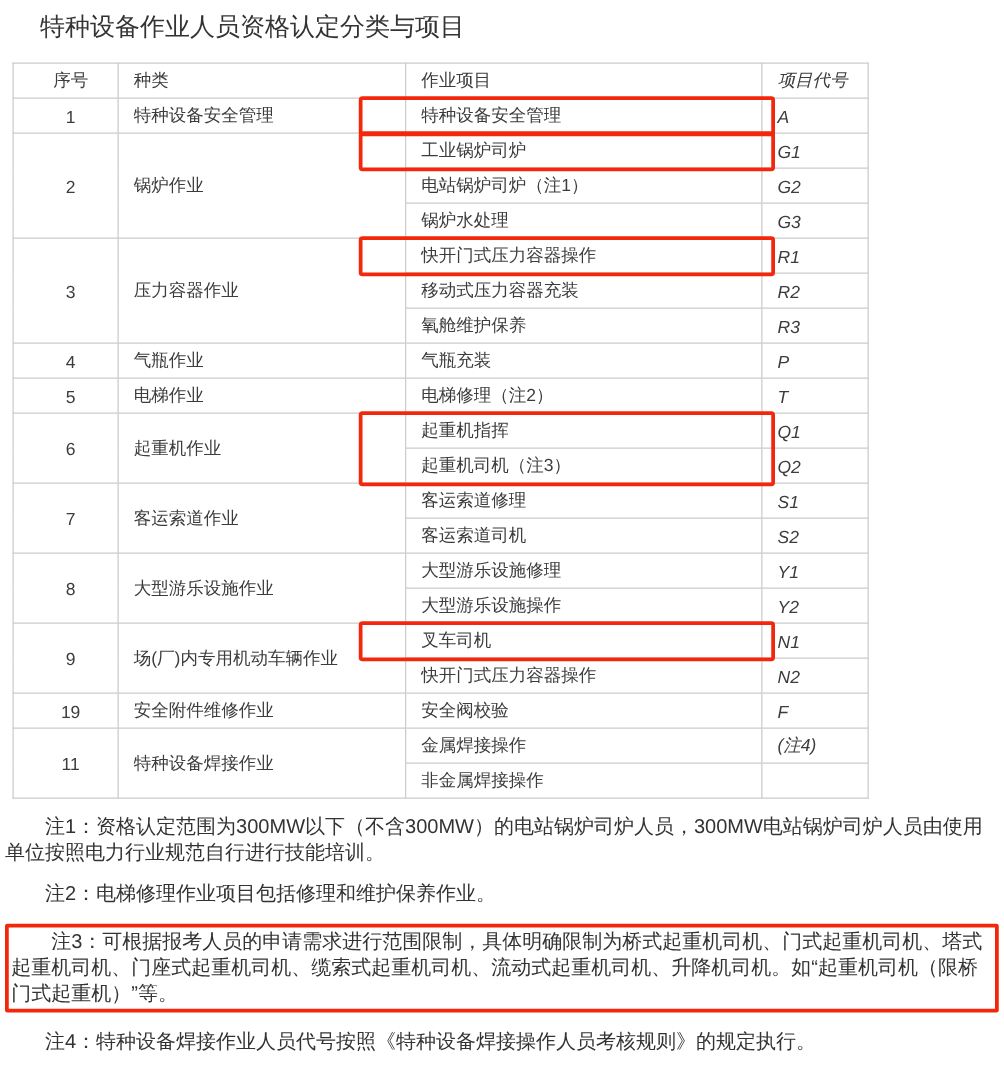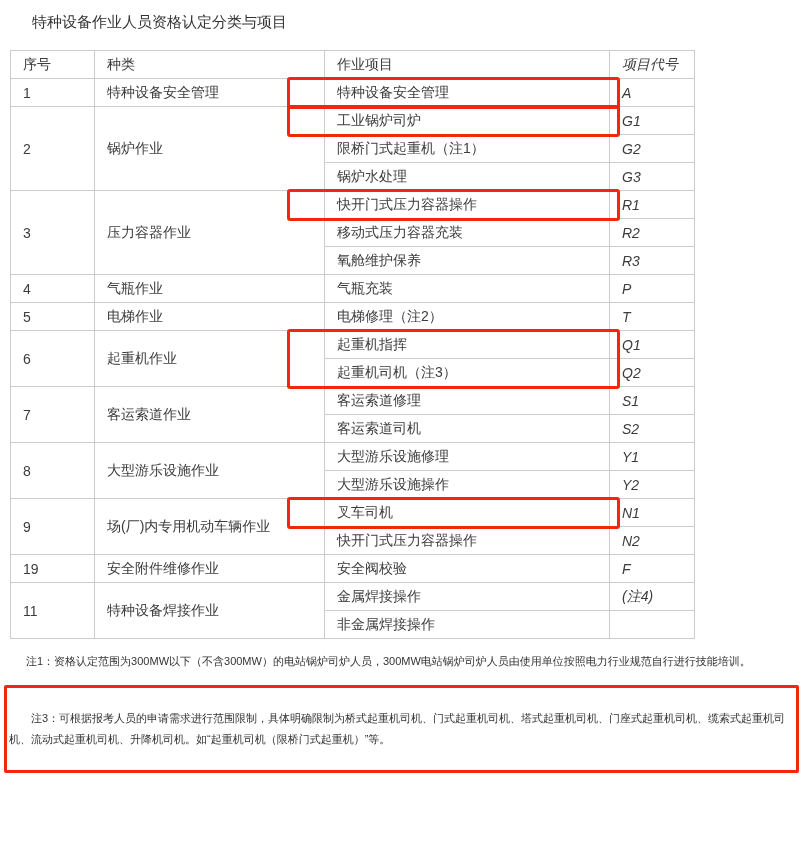--- a/index.html
+++ b/index.html
@@ -4,48 +4,48 @@
 <style>
   :root { --red: #f2270c; --border: #cccccc; --text: #3c3c3c; }
   * { box-sizing: border-box; }
   html, body { margin: 0; padding: 0; }
   body {
     width: 803px; height: 856px; background: #ffffff;
     font-family: "Liberation Sans", "DejaVu Sans", sans-serif;
     color: var(--text); overflow: hidden;
   }
   .title {
-    margin: 13px 0 0 32px; font-size: 15px; line-height: 18px;
+    margin: 13px 0 0 32px; font-size: 20px; line-height: 18px;
     color: #333333; font-weight: normal;
   }
   .table-wrap { position: relative; margin: 19px 0 0 10px; width: 655px; }
   table { border-collapse: collapse; table-layout: fixed; width: 649px; }
   th, td {
     border: 1px solid var(--border); background: #ffffff;
     font-size: 14px; font-weight: normal; color: var(--text);
     text-align: left; vertical-align: middle;
     height: 28px; padding: 0 4px 0 12px;
     white-space: nowrap; overflow: hidden;
   }
-  .col0 { width: 84px; }
+  .col0 { width: 84px; text-align: center; }
   .col1 { width: 230px; }
   .col2 { width: 285px; }
   .col3 { width: 85px; font-style: italic; }
   .red-box {
     position: absolute; border: 3px solid var(--red);
     border-radius: 3px; pointer-events: none; background: transparent;
   }
   .notes { margin: 0 4px; }
   .note {
-    font-size: 11px; line-height: 21px; text-indent: 2em;
+    font-size: 16px; line-height: 21px; text-indent: 2em;
     margin: 12px 0; color: #333333;
   }
   .note-hl {
     border: 3px solid var(--red); border-radius: 2px;
-    padding: 20px 2px; margin: 13px 0;
+    padding: 1px 2px; margin: 13px 0;
   }
 </style>
 </head>
 <body>
 
 <div class="page">
   <div class="title">特种设备作业人员资格认定分类与项目</div>
 
   <div class="table-wrap">
     <table>
@@ -64,21 +64,21 @@
             <td class="col2">特种设备安全管理</td>
             <td class="col3">A</td>
           </tr>
           <tr class="hl">
             <td class="col0" rowspan="3">2</td>
             <td class="col1" rowspan="3">锅炉作业</td>
             <td class="col2">工业锅炉司炉</td>
             <td class="col3">G1</td>
           </tr>
           <tr>
-            <td class="col2">限桥门式起重机（注1）</td>
+            <td class="col2">电站锅炉司炉（注1）</td>
             <td class="col3">G2</td>
           </tr>
           <tr>
             <td class="col2">锅炉水处理</td>
             <td class="col3">G3</td>
           </tr>
           <tr class="hl">
             <td class="col0" rowspan="3">3</td>
             <td class="col1" rowspan="3">压力容器作业</td>
             <td class="col2">快开门式压力容器操作</td>
@@ -164,15 +164,17 @@
     </table>
   <div class="red-box" style="left: 276.5px; top: 26.5px; width: 333px; height: 32px;"></div>
       <div class="red-box" style="left: 276.5px; top: 54.5px; width: 333px; height: 32px;"></div>
       <div class="red-box" style="left: 276.5px; top: 138.5px; width: 333px; height: 32px;"></div>
       <div class="red-box" style="left: 276.5px; top: 278.5px; width: 333px; height: 60px;"></div>
       <div class="red-box" style="left: 276.5px; top: 446.5px; width: 333px; height: 32px;"></div>
     </div>
 
   <div class="notes">
       <p class="note">注1：资格认定范围为300MW以下（不含300MW）的电站锅炉司炉人员，300MW电站锅炉司炉人员由使用单位按照电力行业规范自行进行技能培训。</p>
+      <p class="note">注2：电梯修理作业项目包括修理和维护保养作业。</p>
       <p class="note note-hl">注3：可根据报考人员的申请需求进行范围限制，具体明确限制为桥式起重机司机、门式起重机司机、塔式起重机司机、门座式起重机司机、缆索式起重机司机、流动式起重机司机、升降机司机。如“起重机司机（限桥门式起重机）”等。</p>
+      <p class="note">注4：特种设备焊接作业人员代号按照《特种设备焊接操作人员考核规则》的规定执行。</p>
     </div>
 </div>
 
 </body></html>

